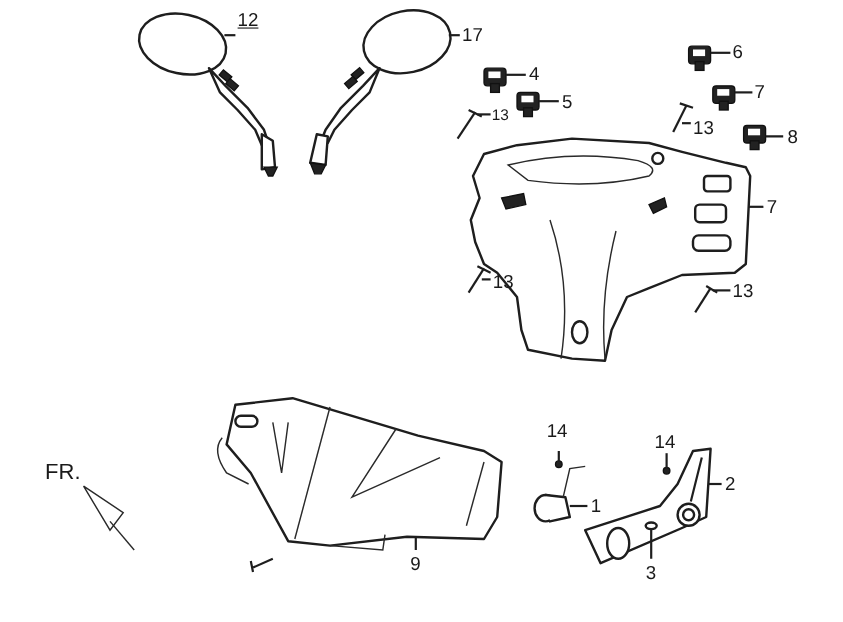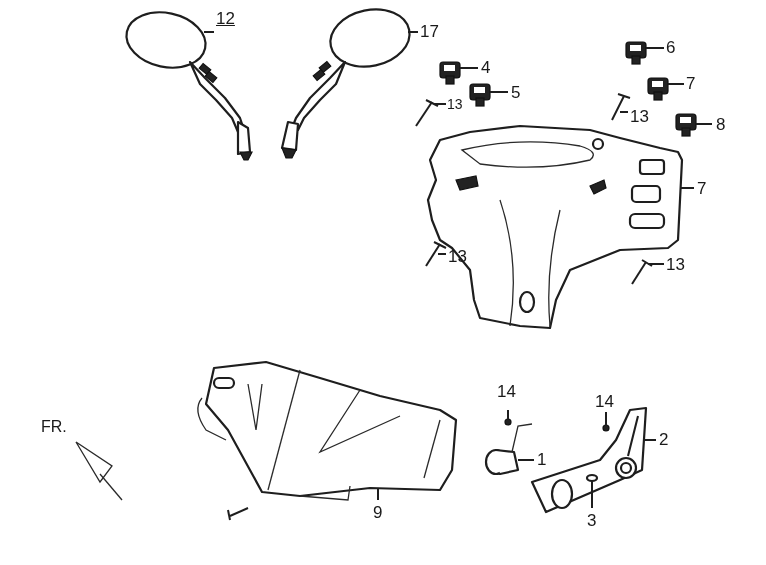--- a/index.html
+++ b/index.html
@@ -1,21 +1,21 @@
 <!DOCTYPE html>
 <html><head>
 <meta charset="utf-8">
 <style>
   html, body { margin:0; padding:0; background:#ffffff; }
   body { width:766px; height:565px; position:relative; overflow:hidden;
          font-family:"Liberation Sans", sans-serif; color:#1a1a1a; }
   svg.diagram { position:absolute; left:0; top:0; width:766px; height:565px; }
   .part-label { position:absolute; font-size:17px; line-height:17px; color:#1a1a1a; white-space:nowrap; }
   .part-label.small { font-size:14px; line-height:14px; }
-  .fr-label { position:absolute; font-size:16px; color:#1a1a1a; }
+  .fr-label { position:absolute; font-size:20px; color:#1a1a1a; }
   .stroke { fill:#fff; stroke:#1e1e1e; stroke-width:2.2; stroke-linejoin:round; stroke-linecap:round; }
   .thin { fill:none; stroke:#2a2a2a; stroke-width:1.3; }
   .lead { fill:none; stroke:#1e1e1e; stroke-width:2; }
   .dark { fill:#222; stroke:#111; stroke-width:1.2; }
 </style>
 </head>
 <body>
 
 <svg class="diagram" viewBox="0 0 766 565" xmlns="http://www.w3.org/2000/svg">
 

